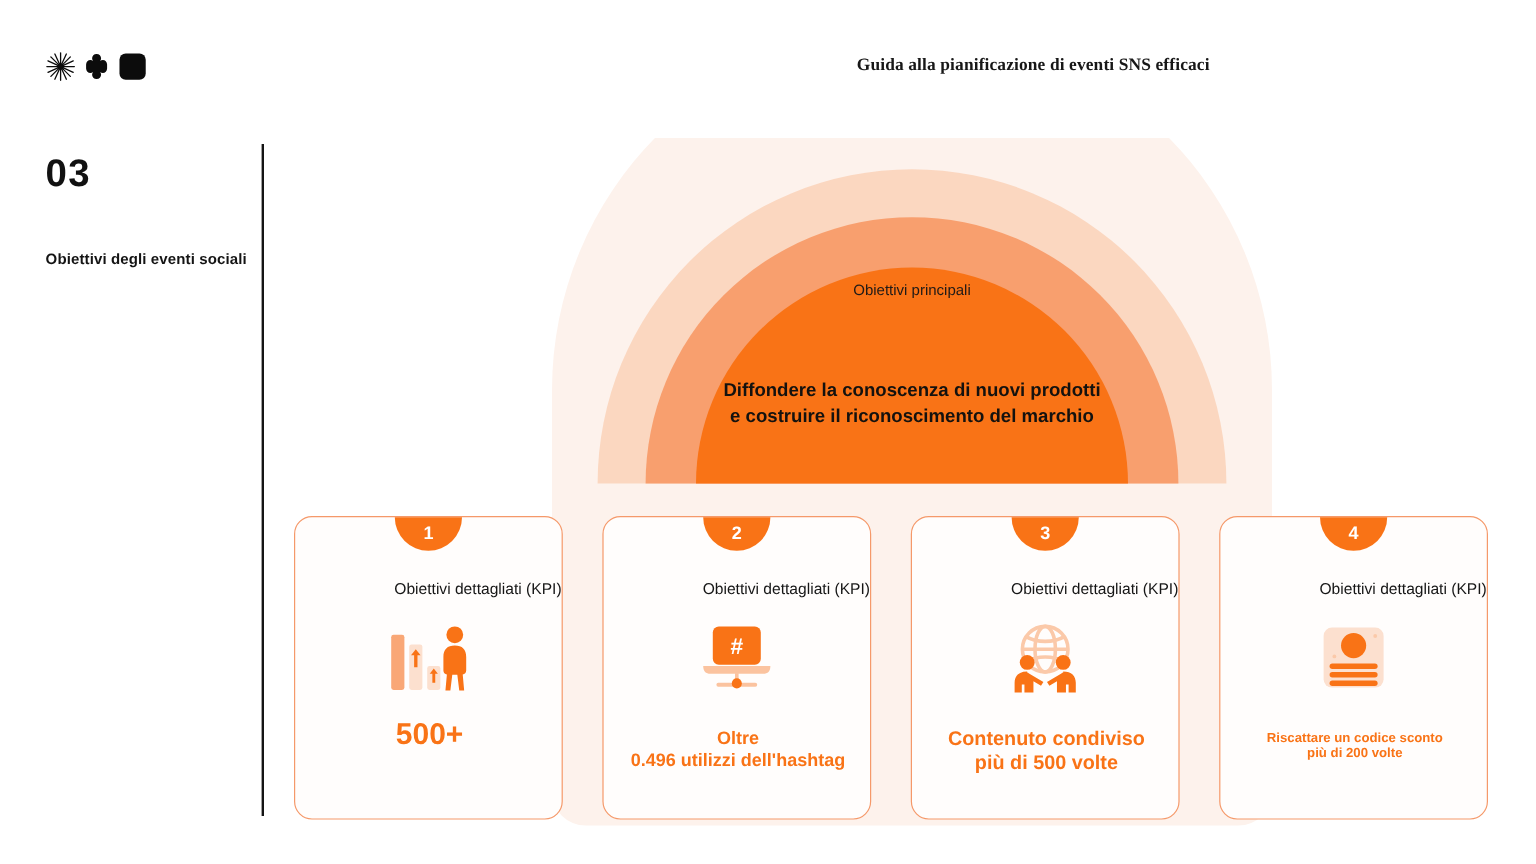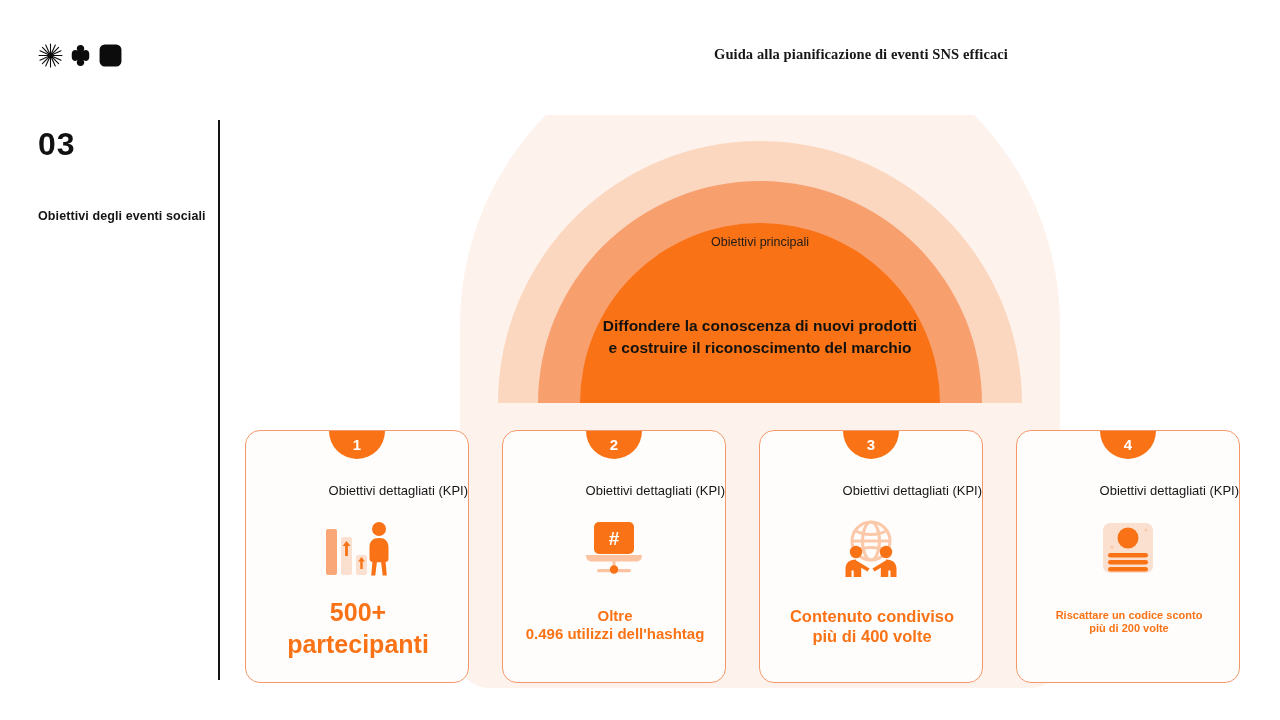--- a/index.html
+++ b/index.html
@@ -195,21 +195,20 @@
         <rect x="17" y="18" width="11" height="38" rx="2" fill="#fce0cf"></rect>
         <path d="M22.5 22 l4 5 h-2.6 v10 h-2.8 V27 H18.5 Z" fill="#f97316"></path>
         <rect x="32" y="36" width="11" height="20" rx="2" fill="#fce0cf"></rect>
         <path d="M37.5 38 l3.4 4.4 h-2.2 v7.6 h-2.4 v-7.6 h-2.2 Z" fill="#f97316"></path>
         <circle cx="55" cy="10" r="7" fill="#f97316"></circle>
         <path d="M55 19c-6.2 0-9.5 3.2-9.5 9.6v11.2c0 2 1.2 3.2 2.9 3.2l-1.2 13.4h4.1l1.6-13.1h4.2l1.6 13.1h4.1L61.6 43c1.7 0 2.9-1.2 2.9-3.2V28.6C64.5 22.2 61.2 19 55 19z" fill="#f97316"></path>
       </svg>
     </div>
     <div class="card-value">
       <span>500+</span>
-      <span>partecipanti</span>
     </div>
   </div>
 
   <div class="card c2">
     <div class="badge">2</div>
     <div class="card-kpi-label">Obiettivi dettagliati (KPI)</div>
     <div class="card-icon">
       <svg width="62" height="58" viewBox="0 0 62 58">
         <rect x="11" y="2" width="40" height="32" rx="5" fill="#f97316"></rect>
         <text x="31" y="25" text-anchor="middle" font-family="Liberation Sans, sans-serif" font-size="19" font-weight="800" fill="#ffffff">#</text>
@@ -238,21 +237,21 @@
           <path d="M16 32.5c4.5-2.6 10-4 16-4s11.5 1.4 16 4"></path>
         </g>
         <circle cx="17" cy="33" r="6.2" fill="#f97316"></circle>
         <circle cx="47" cy="33" r="6.2" fill="#f97316"></circle>
         <path d="M17 40.5c-7 0-10.5 3.6-10.5 9.5V58h6v-6.5h2.2V58h7.5v-9.2l6.3 3.6 2-3-12-7.2c-.5-.4-1-.7-1.5-.7z" fill="#f97316"></path>
         <path d="M47 40.5c7 0 10.5 3.6 10.5 9.5V58h-6v-6.5h-2.2V58h-7.5v-9.2l-6.3 3.6-2-3 12-7.2c.5-.4 1-.7 1.5-.7z" fill="#f97316"></path>
       </svg>
     </div>
     <div class="card-value">
       <span>Contenuto condiviso</span>
-      <span>più di 400 volte</span>
+      <span>più di 500 volte</span>
     </div>
   </div>
 
   <div class="card c4">
     <div class="badge">4</div>
     <div class="card-kpi-label">Obiettivi dettagliati (KPI)</div>
     <div class="card-icon">
       <svg width="58" height="58" viewBox="0 0 58 58">
         <rect x="4" y="3" width="50" height="50" rx="7" fill="#fce0cf"></rect>
         <circle cx="29" cy="18" r="10.5" fill="#f97316"></circle>

